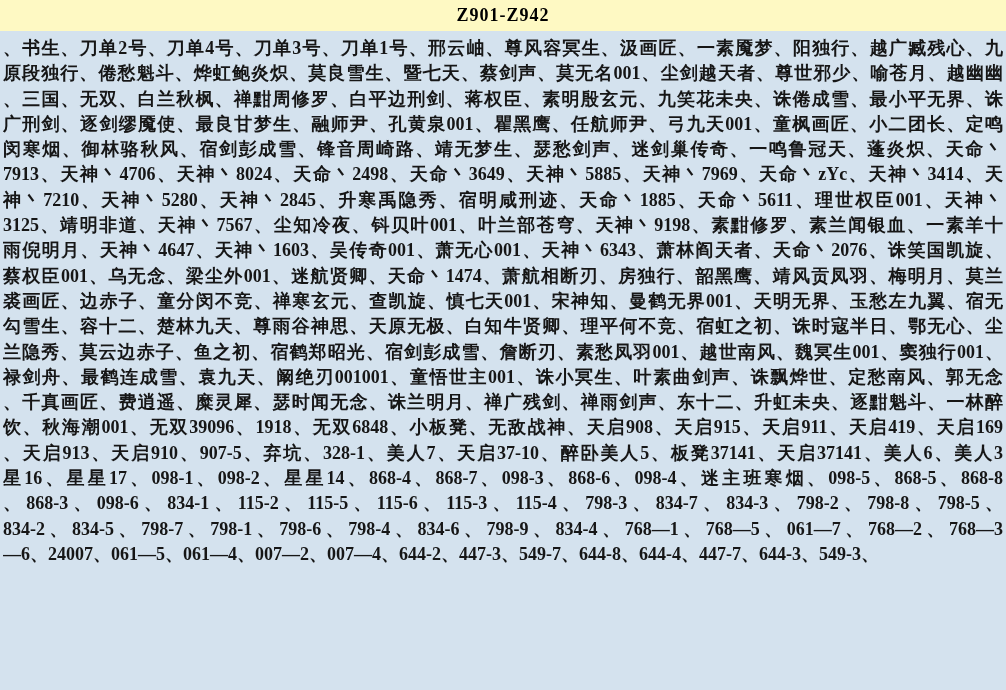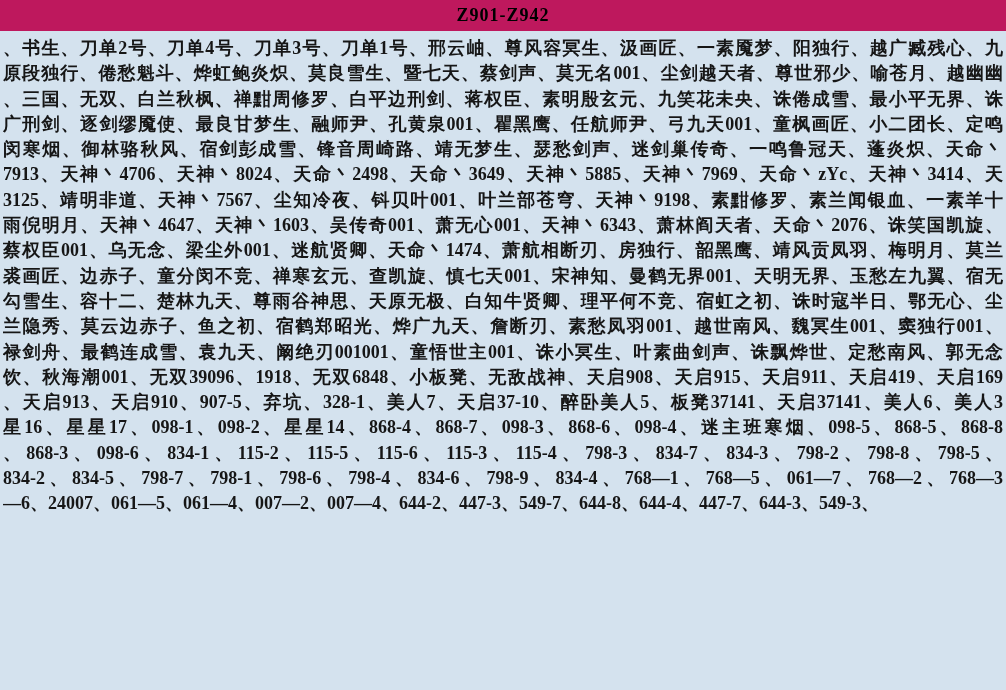--- a/index.html
+++ b/index.html
@@ -6,21 +6,21 @@
   body {
     width: 1006px;
     height: 690px;
     background: #d4e2ee;
     overflow: hidden;
     font-family: "Liberation Serif", "DejaVu Serif", serif;
   }
   .header-bar {
     width: 1006px;
     height: 31px;
-    background: #be185d;
+    background: #fef9c3;
     display: flex;
     align-items: center;
     justify-content: center;
   }
   .page-title {
     font-size: 18px;
     font-weight: bold;
     color: #000000;
     letter-spacing: 1px;
     font-family: "Liberation Serif", "DejaVu Serif", serif;
@@ -52,26 +52,28 @@
   <div class="page-title">Z901-Z942</div>
 </div>
 
 <div class="content">
     <div class="text-line">、书生、刀单2号、刀单4号、刀单3号、刀单1号、邢云岫、尊风容冥生、汲画匠、一素魇梦、阳独行、越广臧残心、九</div>
     <div class="text-line">原段独行、倦愁魁斗、烨虹鲍炎炽、莫良雪生、暨七天、蔡剑声、莫无名001、尘剑越天者、尊世邪少、喻苍月、越幽幽</div>
     <div class="text-line">、三国、无双、白兰秋枫、禅黚周修罗、白平边刑剑、蒋权臣、素明殷玄元、九笑花未央、诛倦成雪、最小平无界、诛</div>
     <div class="text-line">广刑剑、逐剑缪魇使、最良甘梦生、融师尹、孔黄泉001、瞿黑鹰、任航师尹、弓九天001、童枫画匠、小二团长、定鸣</div>
     <div class="text-line">闵寒烟、御林骆秋风、宿剑彭成雪、锋音周崎路、靖无梦生、瑟愁剑声、迷剑巢传奇、一鸣鲁冠天、蓬炎炽、天命丶</div>
     <div class="text-line">7913、天神丶4706、天神丶8024、天命丶2498、天命丶3649、天神丶5885、天神丶7969、天命丶zYc、天神丶3414、天</div>
+    <div class="text-line">神丶7210、天神丶5280、天神丶2845、升寒禹隐秀、宿明咸刑迹、天命丶1885、天命丶5611、理世权臣001、天神丶</div>
     <div class="text-line">3125、靖明非道、天神丶7567、尘知冷夜、钭贝叶001、叶兰部苍穹、天神丶9198、素黚修罗、素兰闻银血、一素羊十</div>
     <div class="text-line">雨倪明月、天神丶4647、天神丶1603、吴传奇001、萧无心001、天神丶6343、萧林阎天者、天命丶2076、诛笑国凯旋、</div>
     <div class="text-line">蔡权臣001、乌无念、梁尘外001、迷航贤卿、天命丶1474、萧航相断刃、房独行、韶黑鹰、靖风贡凤羽、梅明月、莫兰</div>
     <div class="text-line">裘画匠、边赤子、童分闵不竞、禅寒玄元、查凯旋、慎七天001、宋神知、曼鹤无界001、天明无界、玉愁左九翼、宿无</div>
     <div class="text-line">勾雪生、容十二、楚林九天、尊雨谷神思、天原无极、白知牛贤卿、理平何不竞、宿虹之初、诛时寇半日、鄂无心、尘</div>
-    <div class="text-line">兰隐秀、莫云边赤子、鱼之初、宿鹤郑昭光、烨广九天、詹断刃、素愁凤羽001、越世南风、魏冥生001、窦独行001、</div>
+    <div class="text-line">兰隐秀、莫云边赤子、鱼之初、宿鹤郑昭光、宿剑彭成雪、詹断刃、素愁凤羽001、越世南风、魏冥生001、窦独行001、</div>
     <div class="text-line">禄剑舟、最鹤连成雪、袁九天、阚绝刃001001、童悟世主001、诛小冥生、叶素曲剑声、诛飘烨世、定愁南风、郭无念</div>
+    <div class="text-line">、千真画匠、费逍遥、糜灵犀、瑟时闻无念、诛兰明月、禅广残剑、禅雨剑声、东十二、升虹未央、逐黚魁斗、一林醉</div>
     <div class="text-line">饮、秋海潮001、无双39096、1918、无双6848、小板凳、无敌战神、天启908、天启915、天启911、天启419、天启169</div>
     <div class="text-line">、天启913、天启910、907-5、弃坑、328-1、美人7、天启37-10、醉卧美人5、板凳37141、天启37141、美人6、美人3</div>
     <div class="text-line">星16、星星17、098-1、098-2、星星14、868-4、868-7、098-3、868-6、098-4、迷主班寒烟、098-5、868-5、868-8</div>
     <div class="text-line">、868-3、098-6、834-1、115-2、115-5、115-6、115-3、115-4、798-3、834-7、834-3、798-2、798-8、798-5、</div>
     <div class="text-line">834-2、834-5、798-7、798-1、798-6、798-4、834-6、798-9、834-4、768—1、768—5、061—7、768—2、768—3</div>
     <div class="text-line">—6、24007、061—5、061—4、007—2、007—4、644-2、447-3、549-7、644-8、644-4、447-7、644-3、549-3、</div>
   </div>
 
 </body></html>

